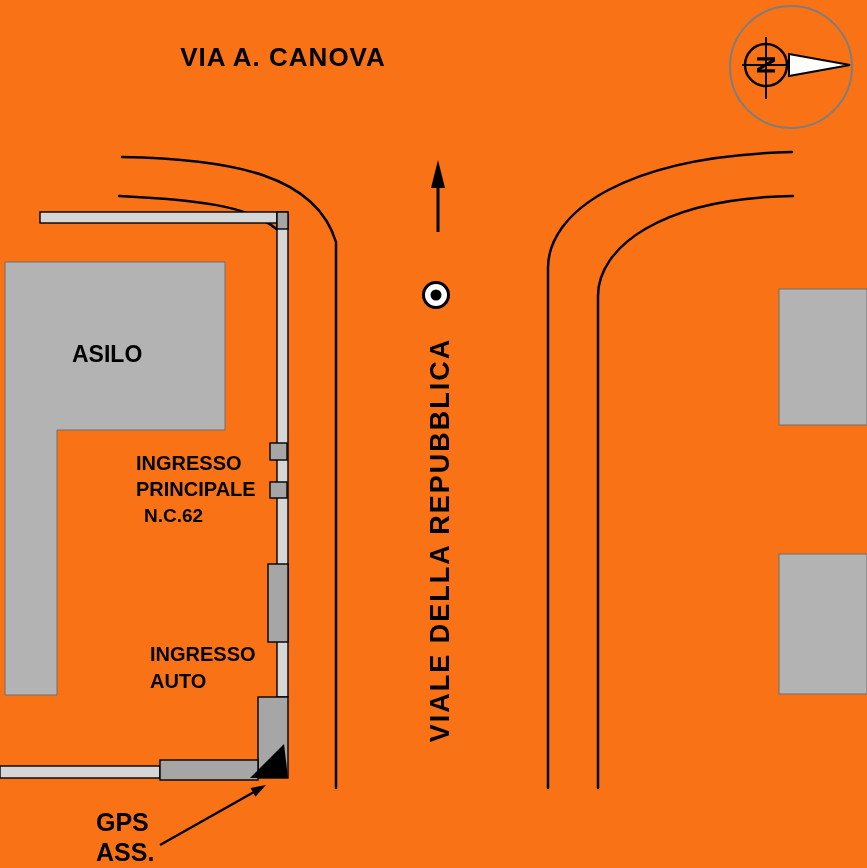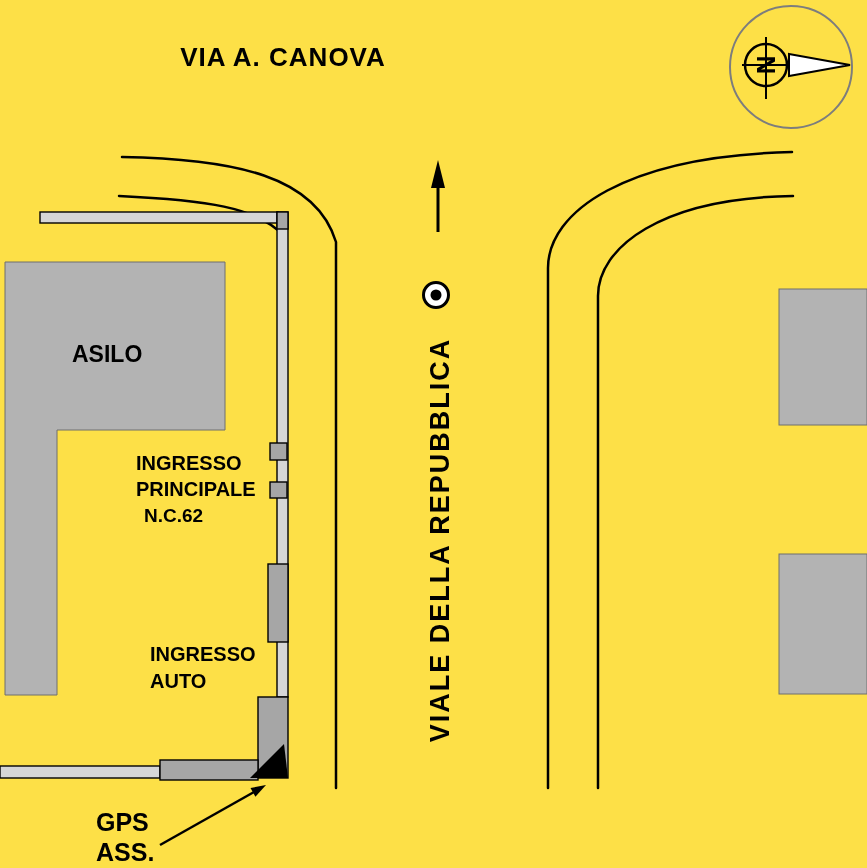--- a/index.html
+++ b/index.html
@@ -4,21 +4,21 @@
 <style>
   html, body {
     margin: 0;
     padding: 0;
     background: #ffffff;
   }
   .map-wrap {
     width: 867px;
     height: 868px;
     position: relative;
-    background: #fde047;
+    background: #f97316;
     overflow: hidden;
   }
   svg { display: block; }
   .lbl {
     font-family: "Liberation Sans", sans-serif;
     font-weight: bold;
     fill: #000000;
   }
   .road {
     fill: none;

